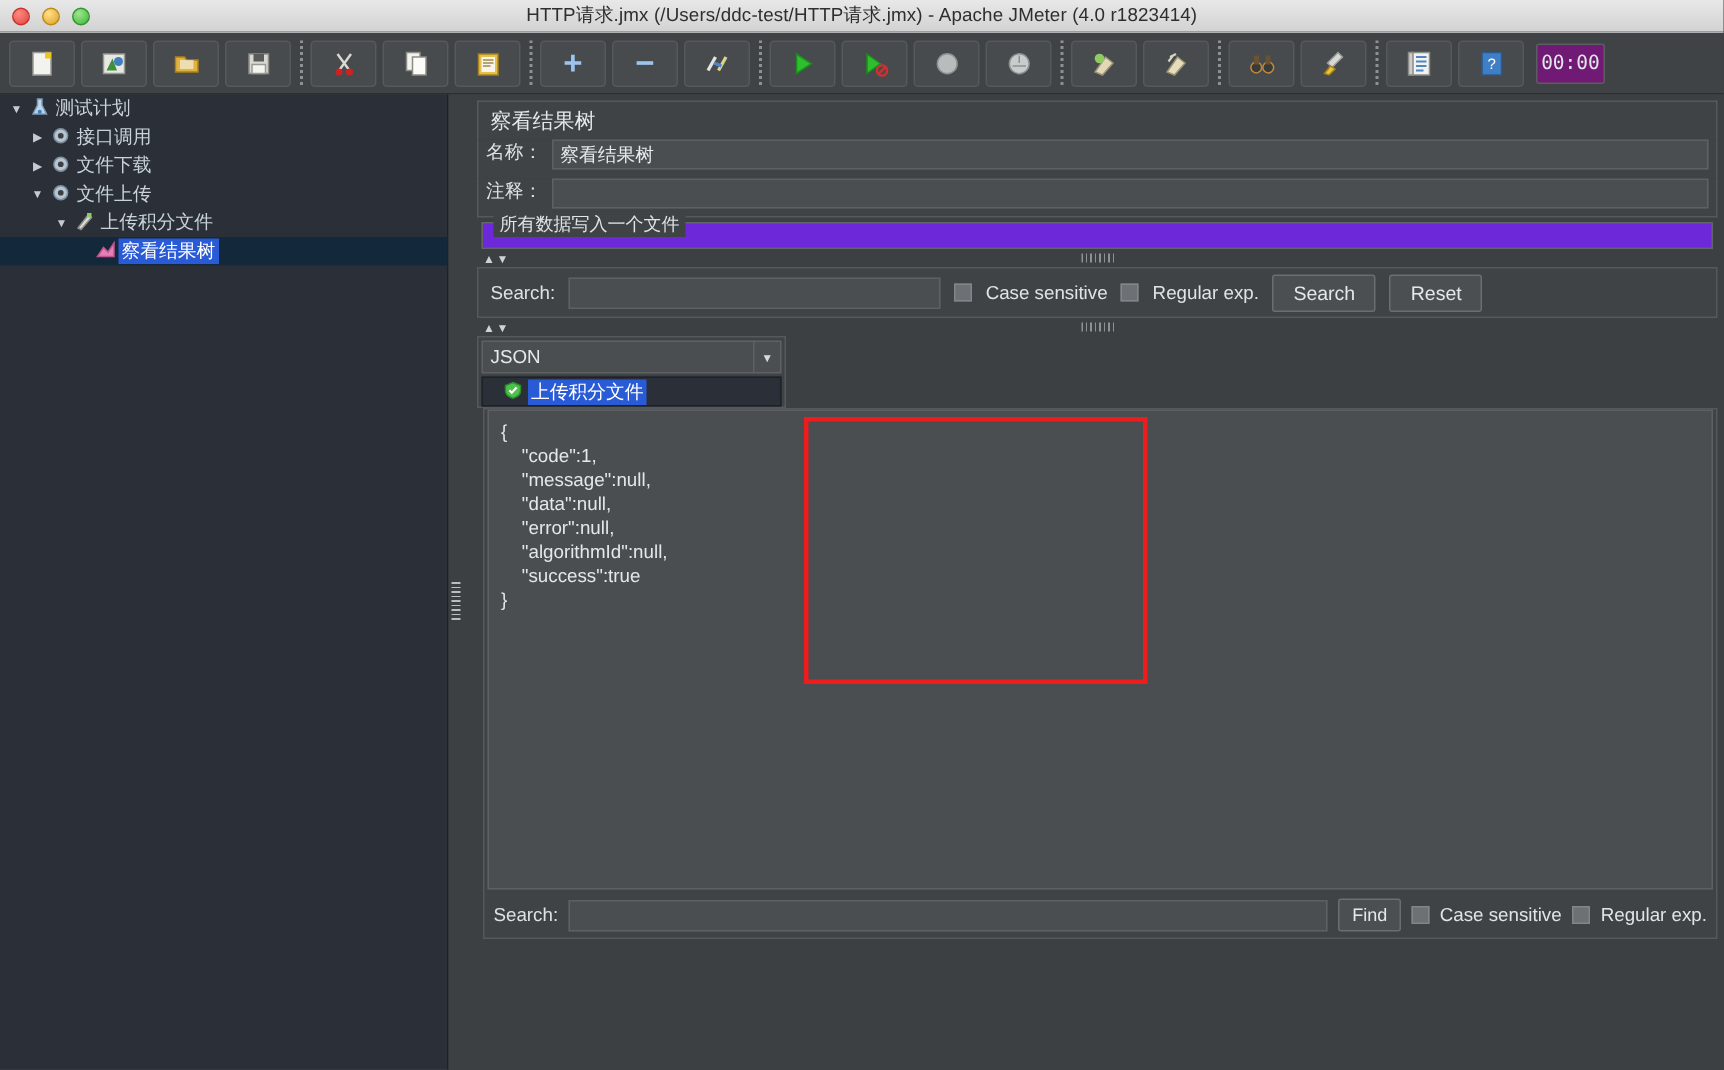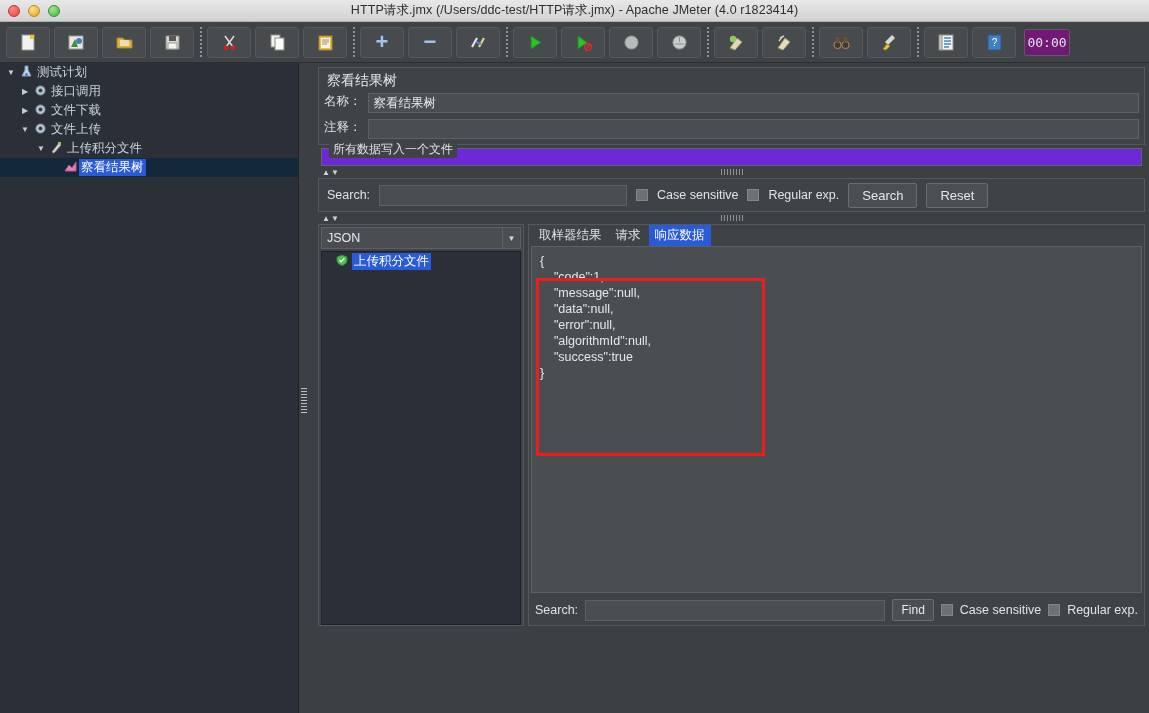--- a/index.html
+++ b/index.html
@@ -160,21 +160,21 @@
     display: flex; align-items: center; gap: 9px; height: 34px;
     border: 1px solid #55595c; background: #3f4346; padding: 0 8px;
   }
   #searchrow .sinput {
     width: 248px; height: 21px; background: #4a4e51;
     border: 1px solid #5d6164;
   }
 
   
   #results {
-    display: flex; height: 402px; margin-top: 0;
+    display: flex; height: 402px; margin-top: 0; flex-direction: column;
   }
   #res-left {
     width: 206px; display: flex; flex-direction: column;
     border: 1px solid #55595c; background: #3f4346;
   }
   .combo {
     height: 22px; margin: 2px; display: flex; align-items: center;
     background: #4a4e51; border: 1px solid #5d6164;
     color: #e6eaec; font-size: 12.5px; padding-left: 5px;
     justify-content: space-between;
@@ -508,25 +508,20 @@
                 <path d="M6 1 L11 3 V6.5 C11 9 8.5 10.8 6 11.5 C3.5 10.8 1 9 1 6.5 V3 Z" fill="#4cc24c" stroke="#2d8a2d"></path>
                 <path d="M3.6 6.2 L5.2 7.8 L8.4 4.3" stroke="#ffffff" stroke-width="1.4" fill="none"></path>
               </svg>
           </span>
           <span class="lbl">上传积分文件</span>
         </div>
       </div>
     </div>
 
     <div id="res-right">
-      <div id="tabs">
-        <span class="tab">取样器结果</span>
-        <span class="tab">请求</span>
-        <span class="tab active">响应数据</span>
-      </div>
       <div id="resp-body">
         <div id="resp-text">{
     "code":1,
     "message":null,
     "data":null,
     "error":null,
     "algorithmId":null,
     "success":true
 }</div>
       </div>

